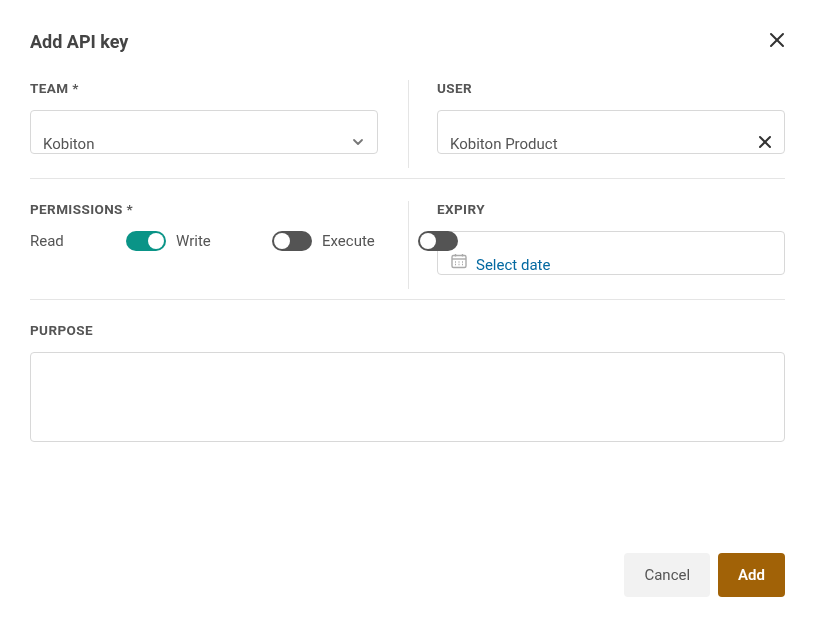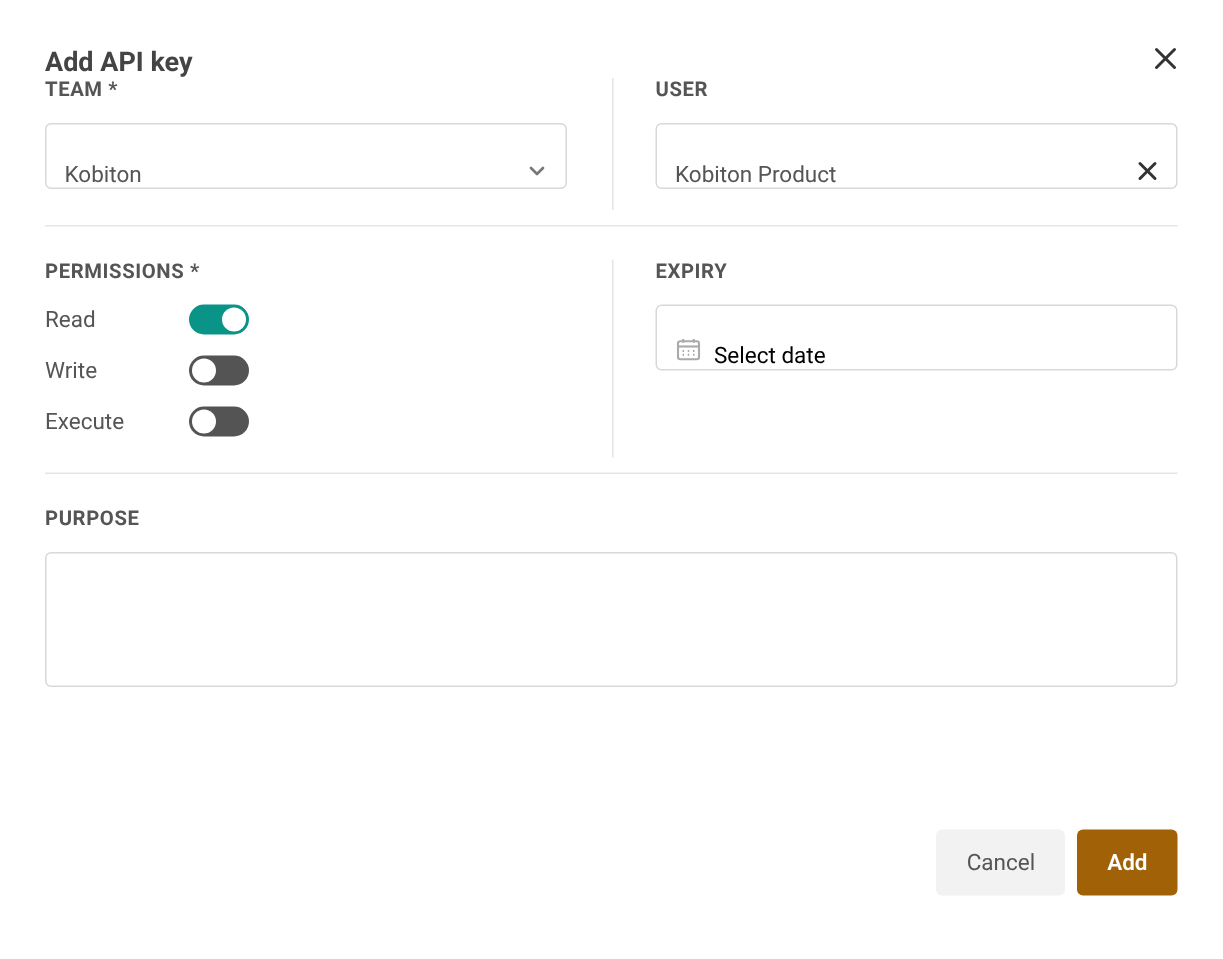--- a/index.html
+++ b/index.html
@@ -9,20 +9,21 @@
     color:#444;
     width:815px;
     height:639px;
     padding:30px;
     position:relative;
   }
   .header {
     display:flex;
     justify-content:space-between;
     align-items:center;
+    margin-bottom:28px;
     gap:44px;
   }
   .dialog-title {
     font-size:18px;
     font-weight:700;
     color:#444;
   }
   .close-x {
     font-size:22px;
     color:#444;
@@ -70,21 +71,21 @@
     cursor:pointer;
     justify-content:space-between;
     width:100%;
   }
   .input-box .text { flex:1; }
   .chev { color:#888; }
   .clear-x { color:#444; font-weight:700; font-size:16px; cursor:pointer; }
   .cal-icon { color:#aaa; margin-right:8px; }
   .perm-grid {
     display:grid;
-    grid-template-columns: 1fr;
+    grid-template-columns: 1fr 1fr 1fr 1fr;
     row-gap:14px;
     column-gap:10px;
   }
   .perm-item { display:flex; align-items:center; }
   .perm-label { font-size:15px; color:#555; width:96px; }
   .toggle {
     width:40px;
     height:20px;
     border-radius:11px;
     position:relative;
@@ -210,21 +211,21 @@
             <line x1="5.5" y1="2" x2="5.5" y2="4.5"></line>
             <line x1="12.5" y1="2" x2="12.5" y2="4.5"></line>
             <line x1="5" y1="10" x2="6" y2="10"></line>
             <line x1="8.5" y1="10" x2="9.5" y2="10"></line>
             <line x1="12" y1="10" x2="13" y2="10"></line>
             <line x1="5" y1="12.5" x2="6" y2="12.5"></line>
             <line x1="8.5" y1="12.5" x2="9.5" y2="12.5"></line>
             <line x1="12" y1="12.5" x2="13" y2="12.5"></line>
           </svg>
       </span>
-      <span class="text" style="color:#000000;">Select date</span>
+      <span class="text" style="color:#0369a1;">Select date</span>
     </div>
   </div>
 </div>
 
 <div class="purpose-section">
   <div class="section-label">PURPOSE</div>
   <textarea class="purpose-box" value="" style=""></textarea>
 </div>
 
 <div class="footer">

